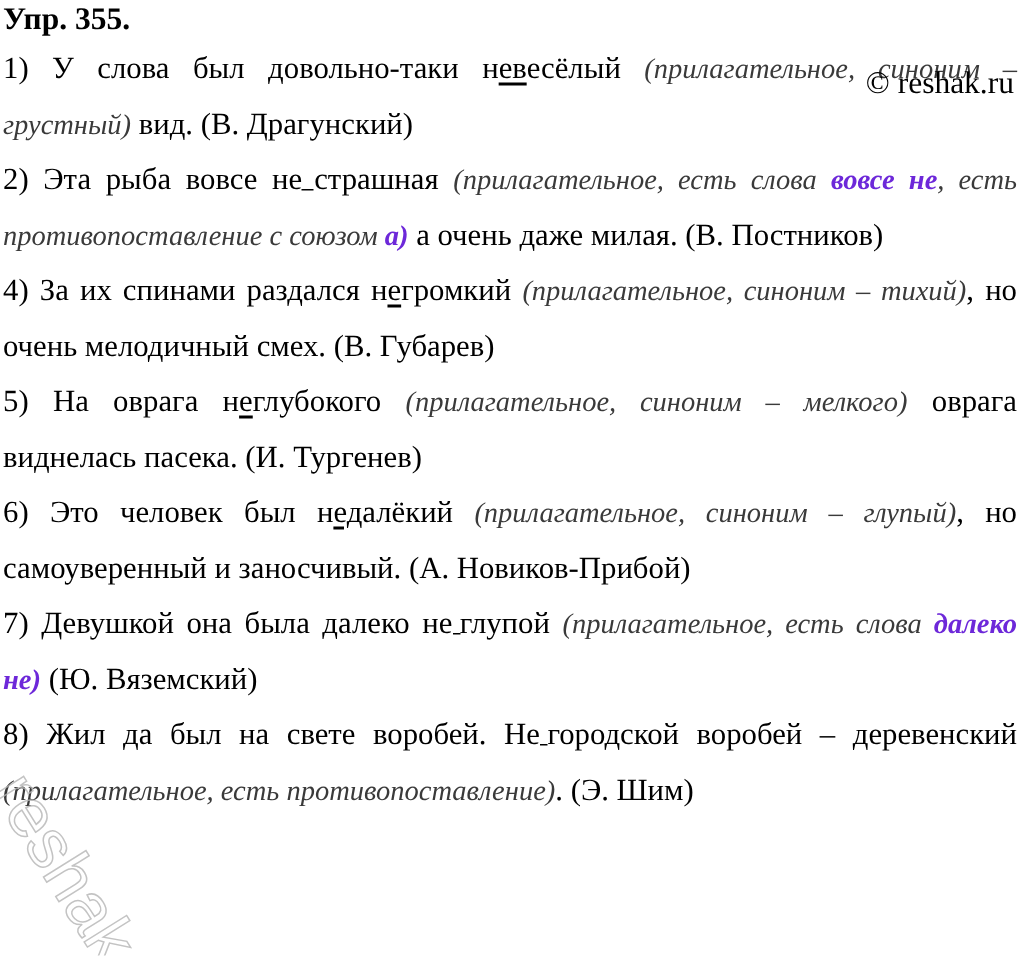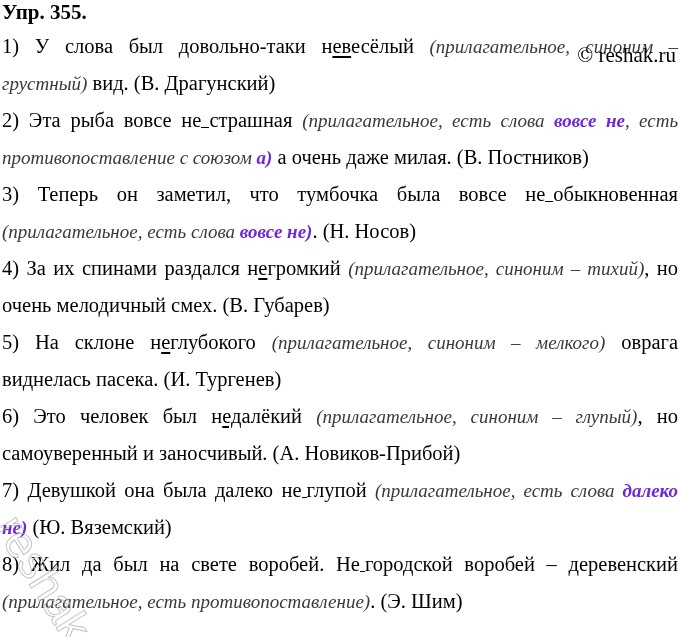--- a/index.html
+++ b/index.html
@@ -50,35 +50,30 @@
     <span>вид. (В. Драгунский)</span>
   </p>
 
   <p class="item">
     <span>2)</span>
     <span><span>Эта рыба вовсе не</span><span class="gap"></span><span>страшная</span></span>
     <span class="note"><span>(прилагательное, есть слова </span><b>вовсе не</b><span>, есть противопоставление с союзом </span><b>а)</b></span>
     <span>а очень даже милая. (В. Постников)</span>
   </p>
 
-  <p class="item">
-    <span>3)</span>
-    <span><span>Теперь он заметил, что тумбочка была вовсе не</span><span class="gap"></span><span>обыкновенная</span></span>
-    <span class="note"><span>(прилагательное, есть слова </span><b>вовсе не)</b></span><span>. (Н. Носов)</span>
-  </p>
 
   <p class="item">
     <span>4)</span>
     <span><span>За их спинами раздался н</span><span class="u">е</span><span>громкий</span></span>
     <span class="note">(прилагательное, синоним – тихий)</span><span>, но очень мелодичный смех. (В. Губарев)</span>
   </p>
 
   <p class="item">
     <span>5)</span>
-    <span><span>На склоне н</span><span class="u">е</span><span>глубокого</span></span>
+    <span><span>На оврага н</span><span class="u">е</span><span>глубокого</span></span>
     <span class="note">(прилагательное, синоним – мелкого)</span>
     <span>оврага виднелась пасека. (И. Тургенев)</span>
   </p>
 
   <p class="item">
     <span>6)</span>
     <span><span>Это человек был н</span><span class="u">ед</span><span>алёкий</span></span>
     <span class="note">(прилагательное, синоним – глупый)</span><span>, но самоуверенный и заносчивый. (А. Новиков-Прибой)</span>
   </p>
 

